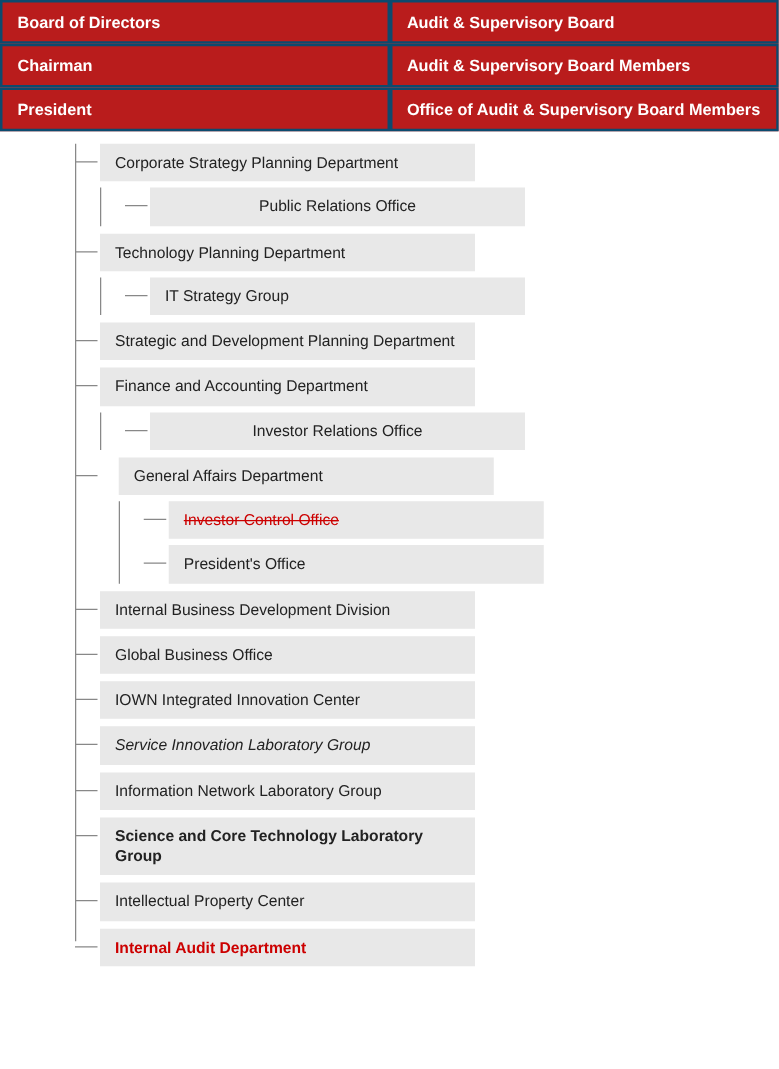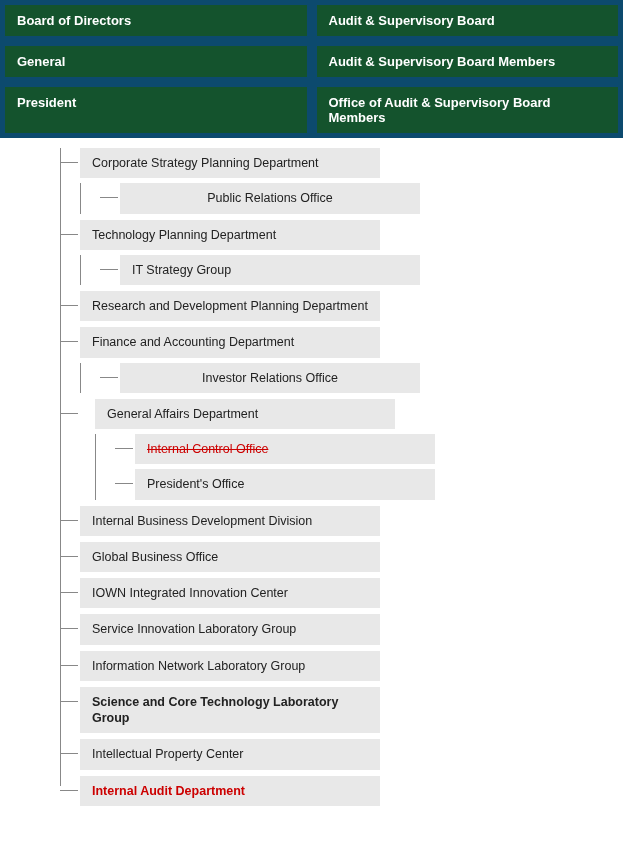--- a/index.html
+++ b/index.html
@@ -13,26 +13,26 @@
     }
 
     
     .header-grid {
       display: grid;
       grid-template-columns: 1fr 1fr;
       gap: 0;
     }
 
     .header-cell {
-      background: #14532d;
+      background: #b91c1c;
       color: #fff;
       padding: 8px 12px;
       font-size: 13px;
       font-weight: bold;
-      border: 5px solid #0c4a6e;
+      border: 2px solid #0c4a6e;
     }
 
     
     .org-area {
       padding: 10px 10px 10px 20px;
       position: relative;
     }
 
     
     .org-box {
@@ -60,21 +60,21 @@
 <body>
 
 <div class="header-grid">
   <div class="header-cell">
     <span>Board of Directors</span>
   </div>
   <div class="header-cell">
     <span>Audit &amp; Supervisory Board</span>
   </div>
   <div class="header-cell">
-    <span>General</span>
+    <span>Chairman</span>
   </div>
   <div class="header-cell">
     <span>Audit &amp; Supervisory Board Members</span>
   </div>
   <div class="header-cell">
     <span>President</span>
   </div>
   <div class="header-cell">
     <span>Office of Audit &amp; Supervisory Board Members</span>
   </div>
@@ -114,21 +114,21 @@
           <div class="org-box">
             <span>IT Strategy Group</span>
           </div>
         </div>
       </div>
     </div>
 
     <div style="position:relative; padding-left:20px; margin-bottom:6px;">
       <div style="position:absolute; left:0; top:14px; width:18px; height:1px; background:#888;"></div>
       <div class="org-box">
-        <span>Research and Development Planning Department</span>
+        <span>Strategic and Development Planning Department</span>
       </div>
     </div>
 
     <div style="position:relative; padding-left:20px; margin-bottom:6px;">
       <div style="position:absolute; left:0; top:14px; width:18px; height:1px; background:#888;"></div>
       <div class="org-box">
         <span>Finance and Accounting Department</span>
       </div>
       <div style="position:relative; padding-left:20px; margin-top:5px;">
         <div style="position:absolute; left:0; top:0; bottom:0; width:1px; background:#888;"></div>
@@ -145,21 +145,21 @@
       <div style="position:absolute; left:0; top:14px; width:18px; height:1px; background:#888;"></div>
       <div class="org-box">
         <span>General Affairs Department</span>
       </div>
       <div style="position:relative; padding-left:20px; margin-top:5px;">
         <div style="position:absolute; left:0; top:0; bottom:0; width:1px; background:#888;"></div>
 
         <div style="position:relative; padding-left:20px; margin-bottom:5px;">
           <div style="position:absolute; left:0; top:14px; width:18px; height:1px; background:#888;"></div>
           <div class="org-box strikethrough">
-            <span>Internal Control Office</span>
+            <span>Investor Control Office</span>
           </div>
         </div>
 
         <div style="position:relative; padding-left:20px; margin-bottom:4px;">
           <div style="position:absolute; left:0; top:14px; width:18px; height:1px; background:#888;"></div>
           <div class="org-box">
             <span>President's Office</span>
           </div>
         </div>
       </div>
@@ -179,21 +179,21 @@
       </div>
     </div>
 
     <div style="position:relative; padding-left:20px; margin-bottom:6px;">
       <div style="position:absolute; left:0; top:14px; width:18px; height:1px; background:#888;"></div>
       <div class="org-box">
         <span>IOWN Integrated Innovation Center</span>
       </div>
     </div>
 
-    <div style="position:relative; padding-left:20px; margin-bottom:6px;">
+    <div style="position:relative; padding-left:20px; margin-bottom:6px;font-style:italic;">
       <div style="position:absolute; left:0; top:14px; width:18px; height:1px; background:#888;"></div>
       <div class="org-box">
         <span>Service Innovation Laboratory Group</span>
       </div>
     </div>
 
     <div style="position:relative; padding-left:20px; margin-bottom:6px;">
       <div style="position:absolute; left:0; top:14px; width:18px; height:1px; background:#888;"></div>
       <div class="org-box">
         <span>Information Network Laboratory Group</span>

